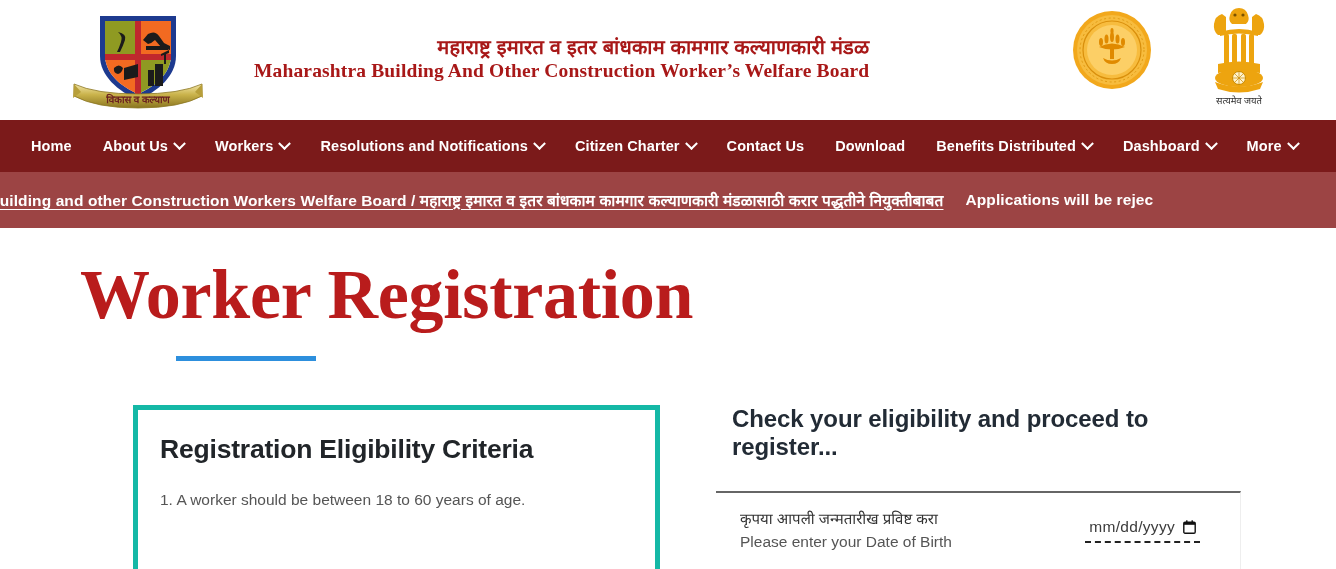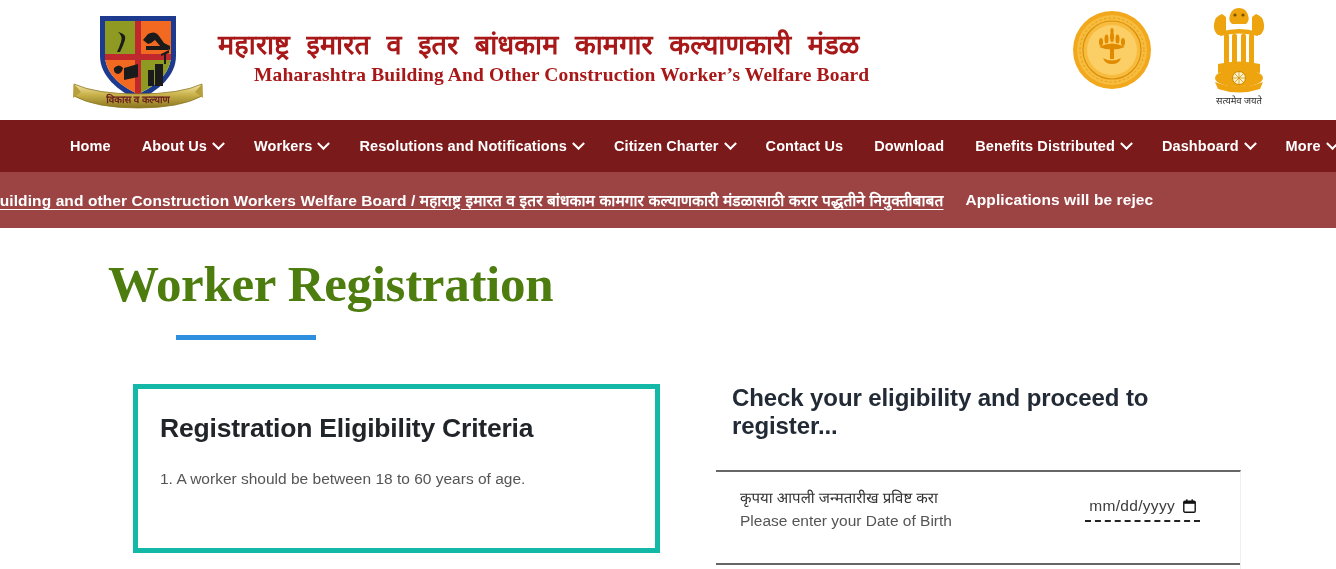--- a/index.html
+++ b/index.html
@@ -19,27 +19,28 @@
     align-items: center;
   }
   .brand-block {
     display: flex;
     align-items: center;
     margin-left: 68px;
   }
   .shield-logo { width: 140px; height: 105px; flex: none; }
   .brand-text { margin-left: 10px; }
   .brand-mr {
-    font-family: Liberation Mono, monospace;
-    font-size: 27px;
+    font-family: Liberation Sans, sans-serif;
+    font-size: 20px;
     font-weight: bold;
     color: #a81818;
     letter-spacing: 0.2px;
     line-height: 1.15;
     white-space: nowrap;
+    text-align: right;
   }
   .brand-en {
     font-family: "Liberation Serif", serif;
     font-size: 19.5px;
     font-weight: bold;
     color: #a81818;
     letter-spacing: 0.15px;
     line-height: 1.25;
     white-space: nowrap;
     margin-left: 36px;
@@ -54,21 +55,21 @@
   }
   .emblem-seal { width: 84px; height: 110px; }
   .emblem-pillar { width: 74px; height: 112px; }
 
   
   .navbar {
     height: 52px;
     background: #7b1a1a;
     display: flex;
     align-items: center;
-    padding-left: 70px;
+    padding-left: 31px;
   }
   .nav-item {
     display: flex;
     align-items: center;
     gap: 7px;
     color: #ffffff;
     font-size: 14.5px;
     font-weight: bold;
     letter-spacing: 0.1px;
     margin-right: 31px;
@@ -116,25 +117,25 @@
     letter-spacing: 0.1px;
   }
 
   
   .page-body {
     background: #ffffff;
     height: 341px;
     padding-top: 28px;
   }
   .page-title {
-    margin-left: 108px;
+    margin-left: 80px;
     font-family: "Liberation Serif", serif;
-    font-size: 51px;
-    font-weight: bold;
-    color: #4d7c0f;
+    font-size: 70px;
+    font-weight: bold;
+    color: #b91c1c;
     line-height: 1.1;
     letter-spacing: -0.3px;
   }
   .title-rule {
     margin-left: 176px;
     margin-top: 23px;
     width: 140px;
     height: 5px;
     background: #2d8fdd;
   }

